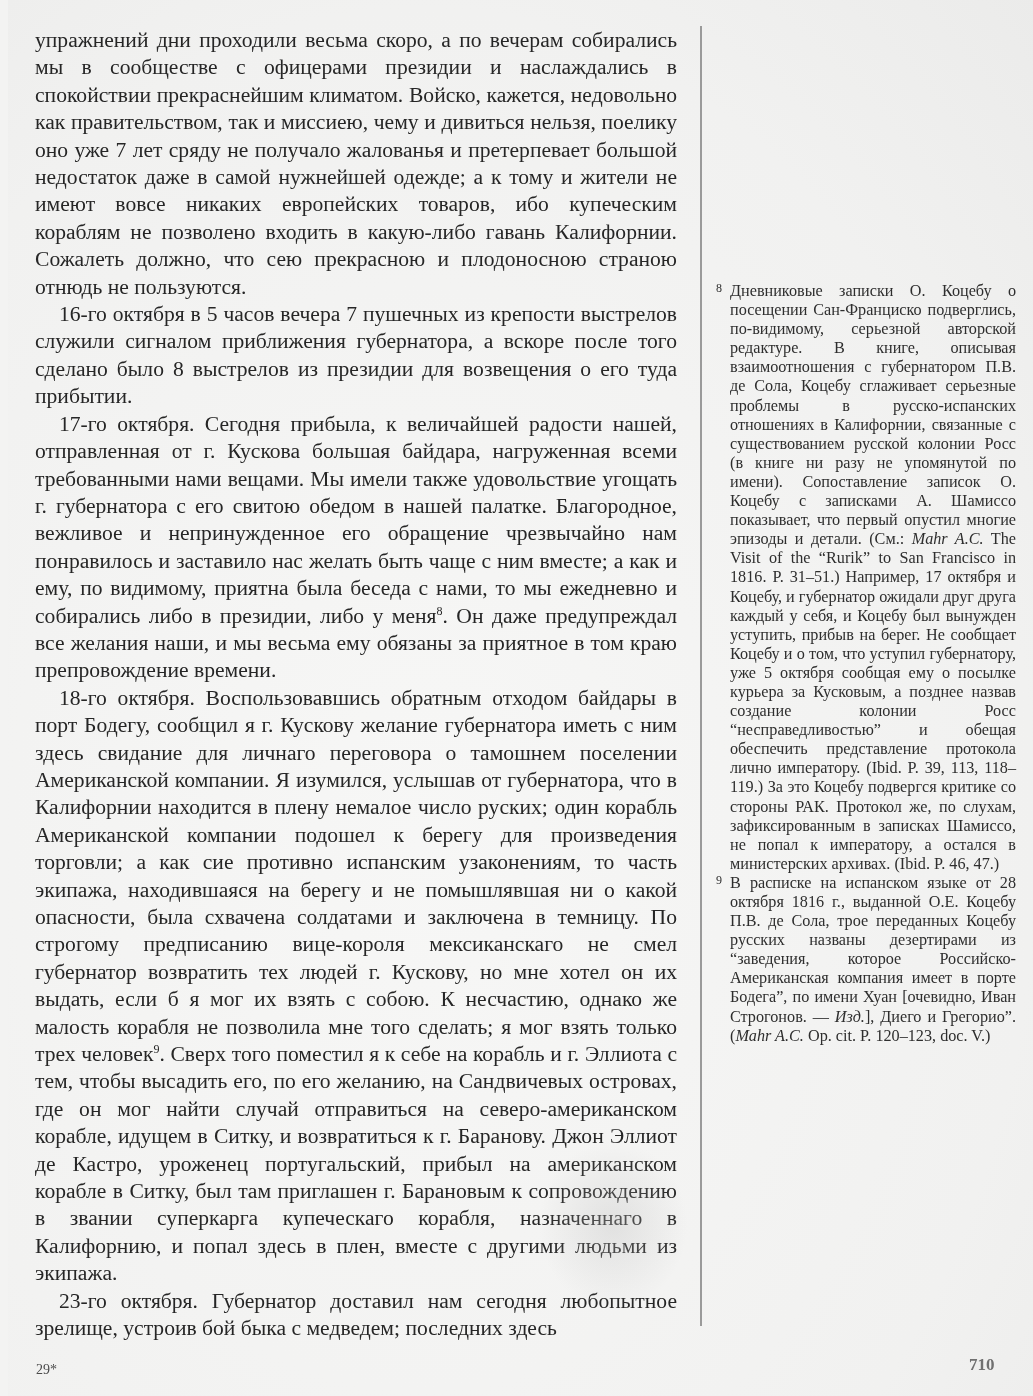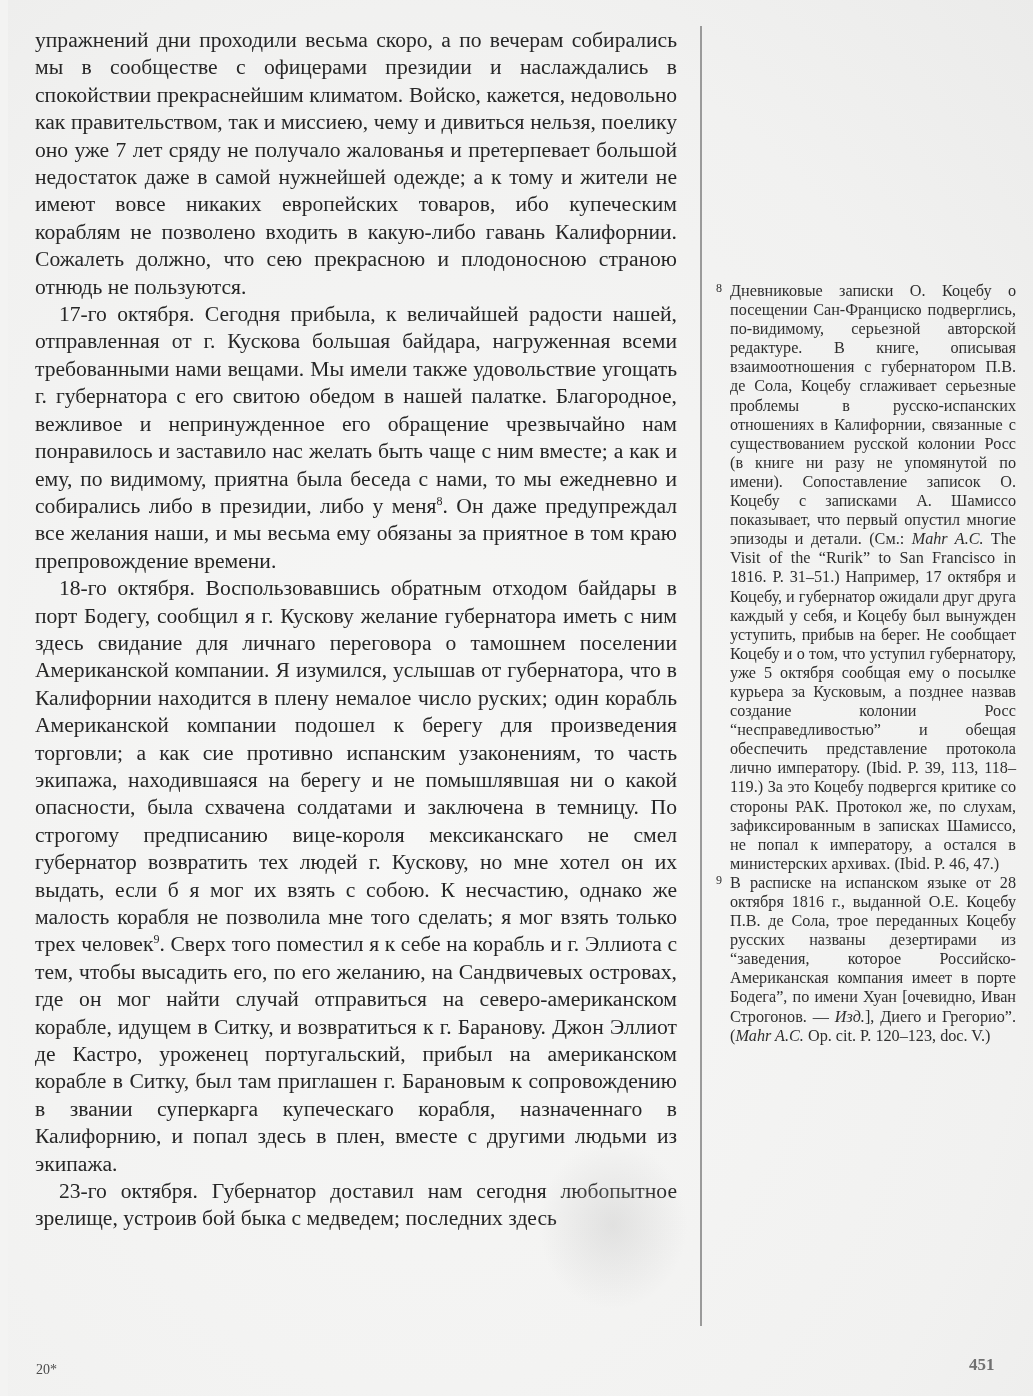--- a/index.html
+++ b/index.html
@@ -91,29 +91,30 @@
     pointer-events: none;
   }
 </style>
 </head>
 <body>
 
 <div class="page">
 
   <div class="main-col">
     <p>упражнений дни проходили весьма скоро, а по вечерам собирались мы в сообществе с офицерами президии и наслаждались в спокойствии прекраснейшим климатом. Войско, кажется, недовольно как правительством, так и миссиею, чему и дивиться нельзя, поелику оно уже 7 лет сряду не получало жалованья и претерпевает большой недостаток даже в самой нужнейшей одежде; а к тому и жители не имеют вовсе никаких европейских товаров, ибо купеческим кораблям не позволено входить в какую-либо гавань Калифорнии. Сожалеть должно, что сею прекрасною и плодоносною страною отнюдь не пользуются.</p>
+    <p class="indent">16-го октября в 5 часов вечера 7 пушечных из крепости выстрелов служили сигналом приближения губернатора, а вскоре после того сделано было 8 выстрелов из президии для возвещения о его туда прибытии.</p>
     <p class="indent"><span>17-го октября. Сегодня прибыла, к величайшей радости нашей, отправленная от г. Кускова большая байдара, нагруженная всеми требованными нами вещами. Мы имели также удовольствие угощать г. губернатора с его свитою обедом в нашей палатке. Благородное, вежливое и непринужденное его обращение чрезвычайно нам понравилось и заставило нас желать быть чаще с ним вместе; а как и ему, по видимому, приятна была беседа с нами, то мы ежедневно и собирались либо в президии, либо у меня</span><sup>8</sup><span>. Он даже предупреждал все желания наши, и мы весьма ему обязаны за приятное в том краю препровождение времени.</span></p>
     <p class="indent"><span>18-го октября. Воспользовавшись обратным отходом байдары в порт Бодегу, сообщил я г. Кускову желание губернатора иметь с ним здесь свидание для личнаго переговора о тамошнем поселении Американской компании. Я изумился, услышав от губернатора, что в Калифорнии находится в плену немалое число руских; один корабль Американской компании подошел к берегу для произведения торговли; а как сие противно испанским узаконениям, то часть экипажа, находившаяся на берегу и не помышлявшая ни о какой опасности, была схвачена солдатами и заключена в темницу. По строгому предписанию вице-короля мексиканскаго не смел губернатор возвратить тех людей г. Кускову, но мне хотел он их выдать, если б я мог их взять с собою. К несчастию, однако же малость корабля не позволила мне того сделать; я мог взять только трех человек</span><sup>9</sup><span>. Сверх того поместил я к себе на корабль и г. Эллиота с тем, чтобы высадить его, по его желанию, на Сандвичевых островах, где он мог найти случай отправиться на северо-американском корабле, идущем в Ситку, и возвратиться к г. Баранову. Джон Эллиот де Кастро, уроженец португальский, прибыл на американском корабле в Ситку, был там приглашен г. Барановым к сопровождению в звании суперкарга купеческаго корабля, назначеннаго в Калифорнию, и попал здесь в плен, вместе с другими людьми из экипажа.</span></p>
     <p class="indent">23-го октября. Губернатор доставил нам сегодня любопытное зрелище, устроив бой быка с медведем; последних здесь</p>
   </div>
 
   <div class="rule"></div>
 
   <div class="notes-col">
     <p class="fn"><span class="fn-num">8</span><span>Дневниковые записки О. Коцебу о посещении Сан-Франциско подверглись, по-видимому, серьезной авторской редактуре. В книге, описывая взаимоотношения с губернатором П.В. де Сола, Коцебу сглаживает серьезные проблемы в русско-испанских отношениях в Калифорнии, связанные с существованием русской колонии Росс (в книге ни разу не упомянутой по имени). Сопоставление записок О. Коцебу с записками А. Шамиссо показывает, что первый опустил многие эпизоды и детали. (См.: </span><i>Mahr A.C.</i><span> The Visit of the “Rurik” to San Francisco in 1816. P. 31–51.) Например, 17 октября и Коцебу, и губернатор ожидали  друг друга каждый у себя, и Коцебу был вынужден уступить, прибыв на берег. Не сообщает Коцебу и о том, что уступил губернатору, уже 5 октября сообщая ему о посылке курьера за Кусковым, а позднее назвав создание колонии Росс “несправедливостью” и обещая обеспечить представление протокола лично императору. (Ibid. P. 39, 113, 118–119.) За это Коцебу подвергся критике со стороны РАК. Протокол же, по слухам, зафиксированным в записках Шамиссо, не попал к императору, а остался в министерских архивах. (Ibid. P. 46, 47.)</span></p>
     <p class="fn"><span class="fn-num">9</span><span>В расписке на испанском языке от 28 октября 1816 г., выданной О.Е. Коцебу П.В. де Сола, трое переданных Коцебу русских названы дезертирами из “заведения, которое Российско-Американская компания имеет в порте Бодега”, по имени Хуан [очевидно, Иван Строгонов. — </span><i>Изд.</i><span>], Диего и Грегорио”. (</span><i>Mahr A.C.</i><span> Op. cit. P. 120–123, doc. V.)</span></p>
   </div>
 
   <div class="smudge"></div>
 
-  <div class="folio-left">20*</div>
-  <div class="folio-right">451</div>
+  <div class="folio-left">29*</div>
+  <div class="folio-right">710</div>
 </div>
 
 </body></html>

